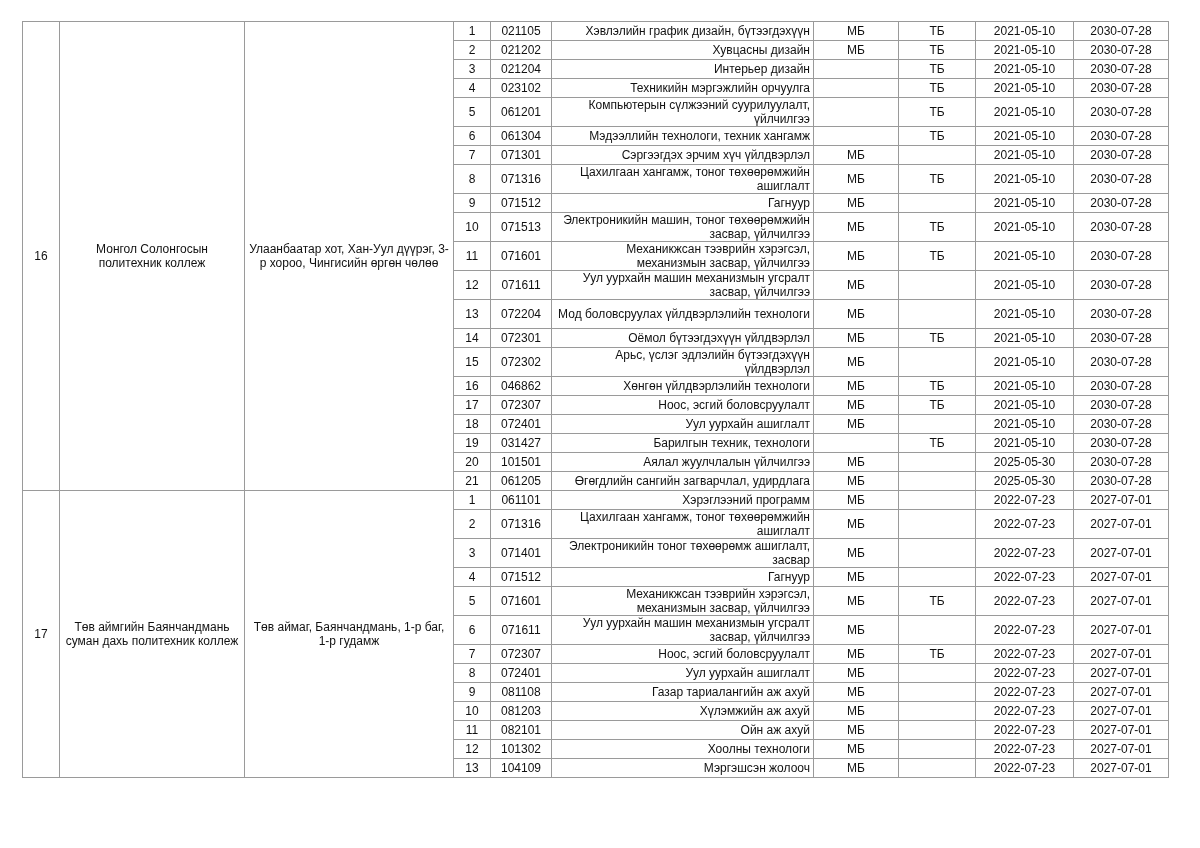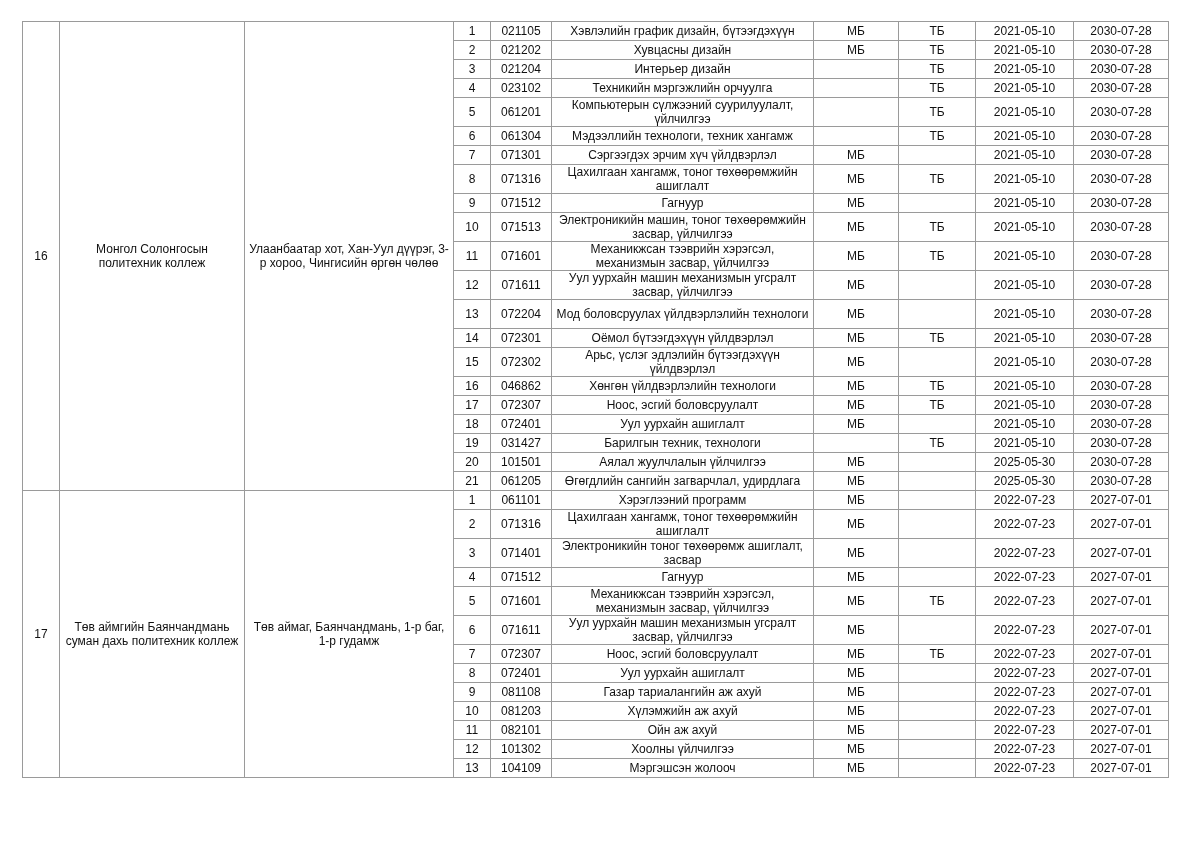--- a/index.html
+++ b/index.html
@@ -11,21 +11,21 @@
     col.c-name { width: 185px; }
     col.c-addr { width: 209px; }
     col.c-idx { width: 37px; }
     col.c-code { width: 61px; }
     col.c-prog { width: 262px; }
     col.c-mb { width: 85px; }
     col.c-tb { width: 77px; }
     col.c-start { width: 98px; }
     col.c-end { width: 95px; }
     td.center { text-align: center; }
-    td.left { text-align: center; }
+    td.left { text-align: right; }
     td.grp { text-align: center; border-right-color: #d8d8d8; }
     td.prog { border-left: 2px solid #a8a8a8; }
     td.code-low { vertical-align: bottom; padding-bottom: 1px; margin-left: 40px; }
     td.idx-high { vertical-align: top; padding-top: 3px; }
     tr.r1 td { height: 18px; }
     tr.r2 td { height: 28px; }
   </style>
 </head>
 <body>
 
@@ -333,21 +333,21 @@
         <td class="center">082101</td>
         <td class="left prog">Ойн аж ахуй</td>
         <td class="center">МБ</td>
         <td class="center"></td>
         <td class="center">2022-07-23</td>
         <td class="center">2027-07-01</td>
       </tr>
       <tr class="r1">
         <td class="center">12</td>
         <td class="center">101302</td>
-        <td class="left prog">Хоолны үйлчилгээ</td>
+        <td class="left prog">Хоолны технологи</td>
         <td class="center">МБ</td>
         <td class="center"></td>
         <td class="center">2022-07-23</td>
         <td class="center">2027-07-01</td>
       </tr>
       <tr class="r1">
         <td class="center">13</td>
         <td class="center">104109</td>
         <td class="left prog">Мэргэшсэн жолооч</td>
         <td class="center">МБ</td>

